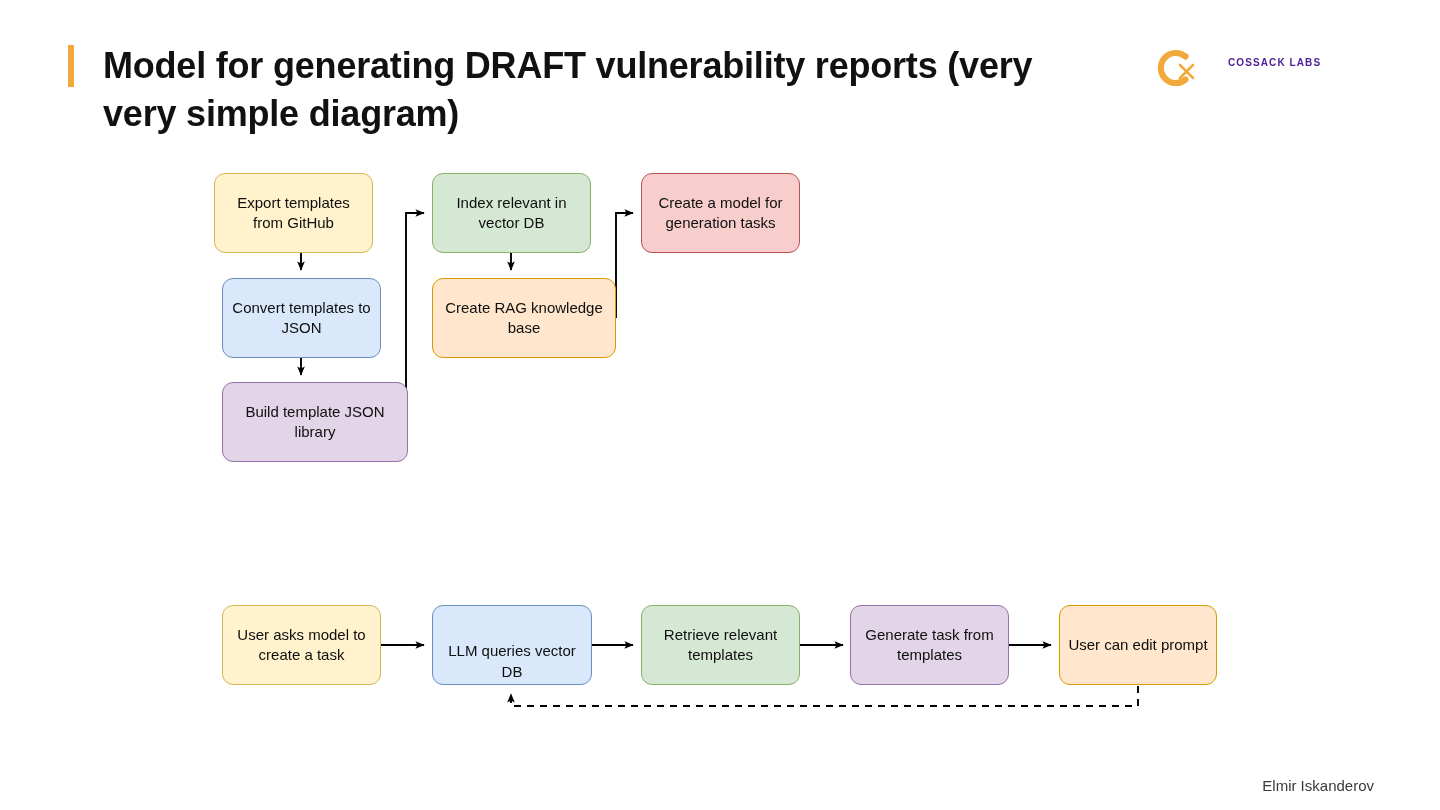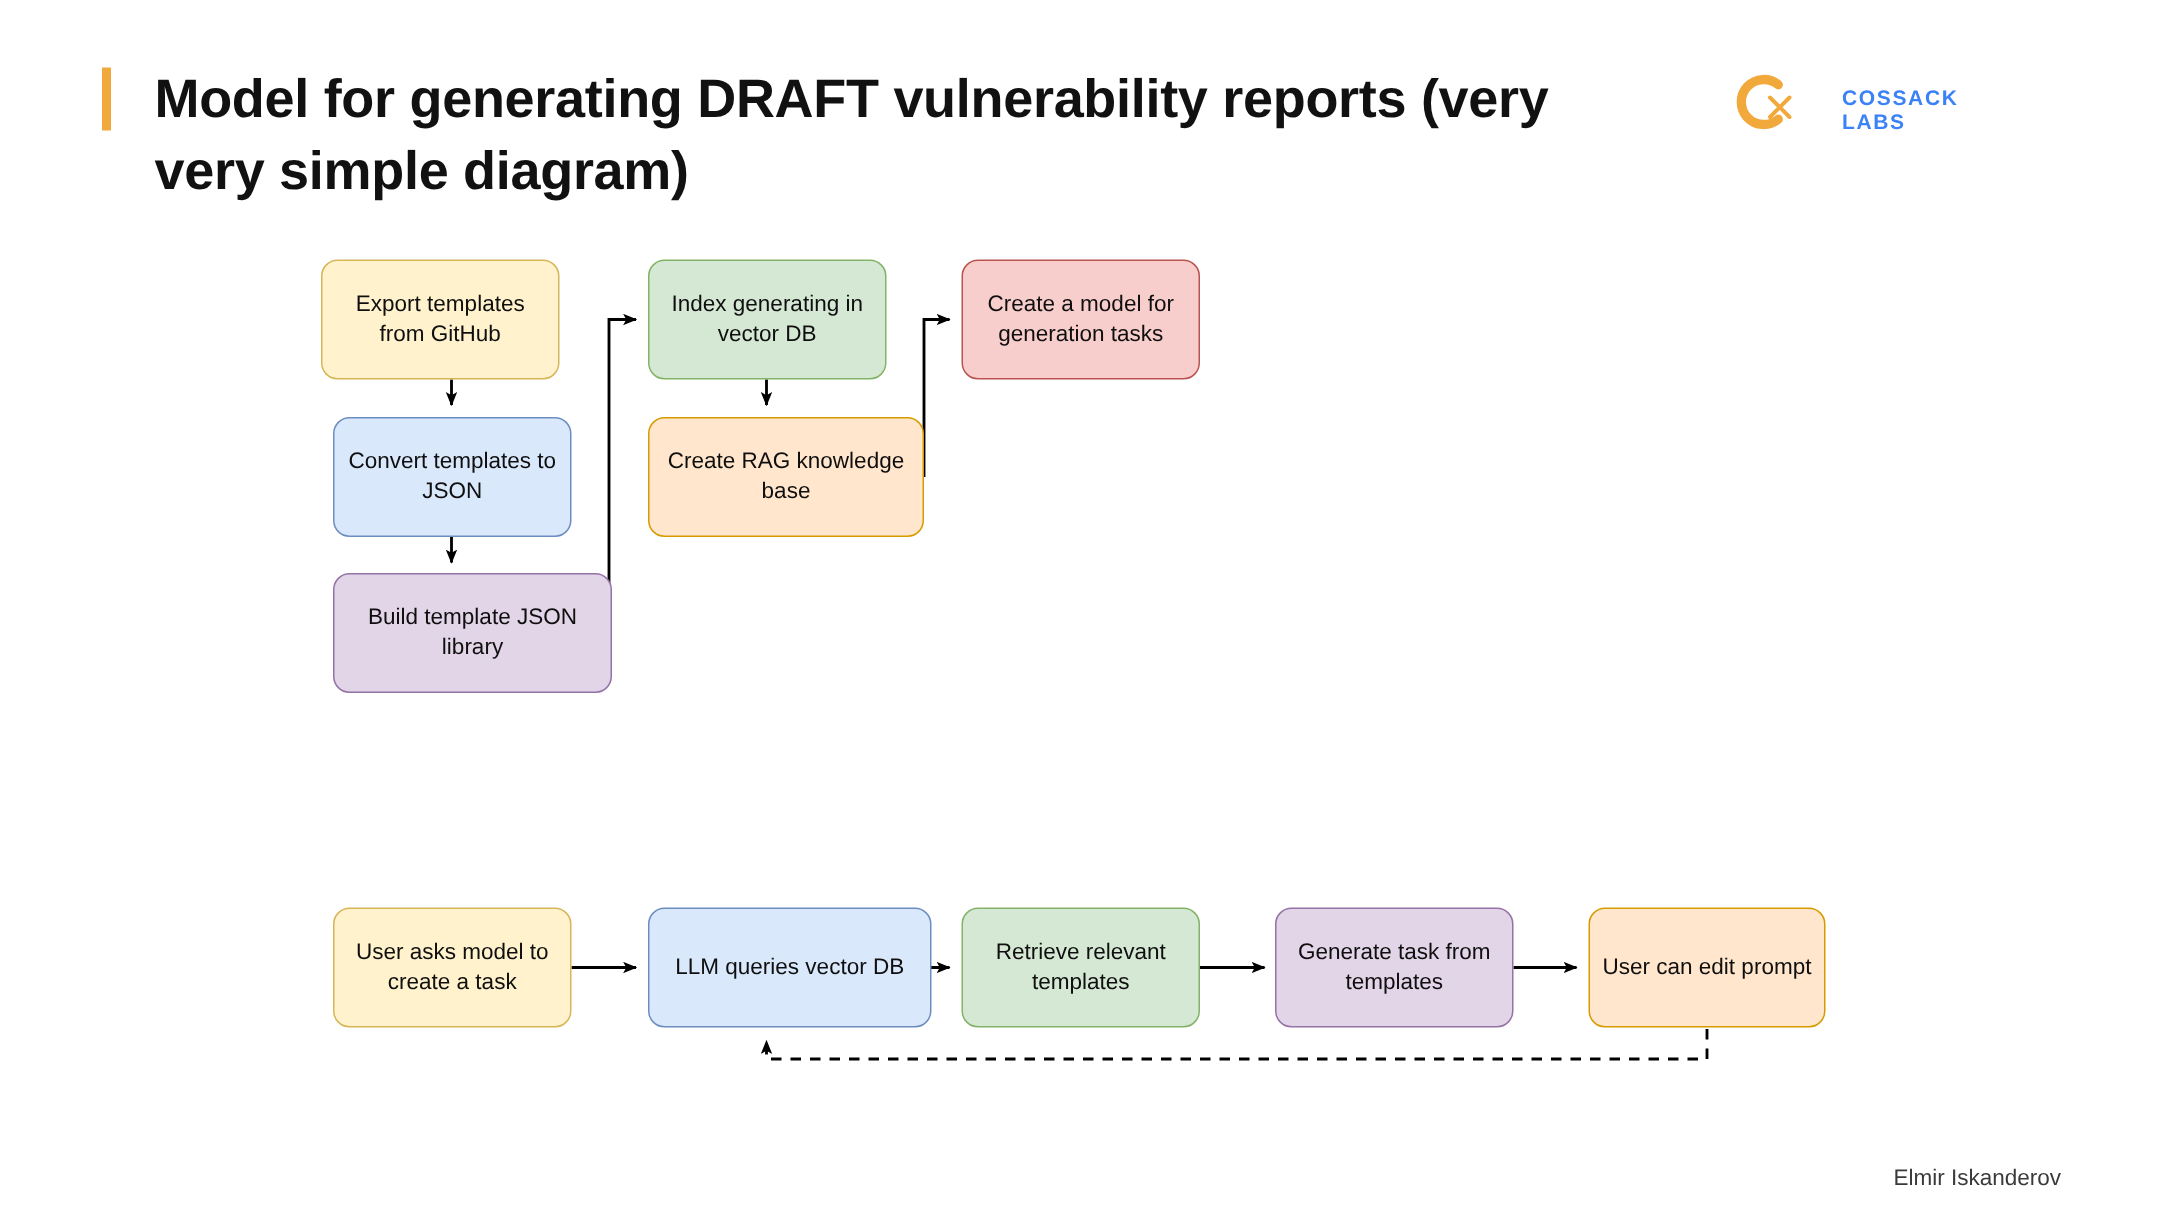--- a/index.html
+++ b/index.html
@@ -56,24 +56,24 @@
   #brand-mark {
     position: absolute;
     left: 0; top: 0;
     width: 46px;
     height: 46px;
   }
   #brand-name {
     position: absolute;
     left: 76px;
     top: 12px;
-    font-size: 14px;
+    font-size: 10px;
     font-weight: bold;
     letter-spacing: 1.1px;
-    color: #3b82f6;
+    color: #4c1d95;
   }
 
   
   #diagram {
     position: absolute;
     left: 0;
     top: 0;
     width: 1440px;
     height: 810px;
   }
@@ -174,36 +174,36 @@
 
   <div class="node n-blue" style="left:222px; top:278px; width:159px; height:80px;">
     <span class="node-label">Convert templates to JSON</span>
   </div>
 
   <div class="node n-purple" style="left:222px; top:382px; width:186px; height:80px;">
     <span class="node-label">Build template JSON library</span>
   </div>
 
   <div class="node n-green" style="left:432px; top:173px; width:159px; height:80px;">
-    <span class="node-label">Index generating in vector DB</span>
+    <span class="node-label">Index relevant in vector DB</span>
   </div>
 
   <div class="node n-orange" style="left:432px; top:278px; width:184px; height:80px;">
     <span class="node-label">Create RAG knowledge base</span>
   </div>
 
   <div class="node n-red" style="left:641px; top:173px; width:159px; height:80px;">
     <span class="node-label">Create a model for generation tasks</span>
   </div>
 
   <div class="node n-yellow" style="left:222px; top:605px; width:159px; height:80px;">
     <span class="node-label">User asks model to create a task</span>
   </div>
 
-  <div class="node n-blue" style="left:432px; top:605px; width:189px; height:80px;">
+  <div class="node n-blue" style="left:432px; top:605px; width:160px; height:80px;align-items:flex-end;">
     <span class="node-label">LLM queries vector DB</span>
   </div>
 
   <div class="node n-green" style="left:641px; top:605px; width:159px; height:80px;">
     <span class="node-label">Retrieve relevant templates</span>
   </div>
 
   <div class="node n-purple" style="left:850px; top:605px; width:159px; height:80px;">
     <span class="node-label">Generate task from templates</span>
   </div>

